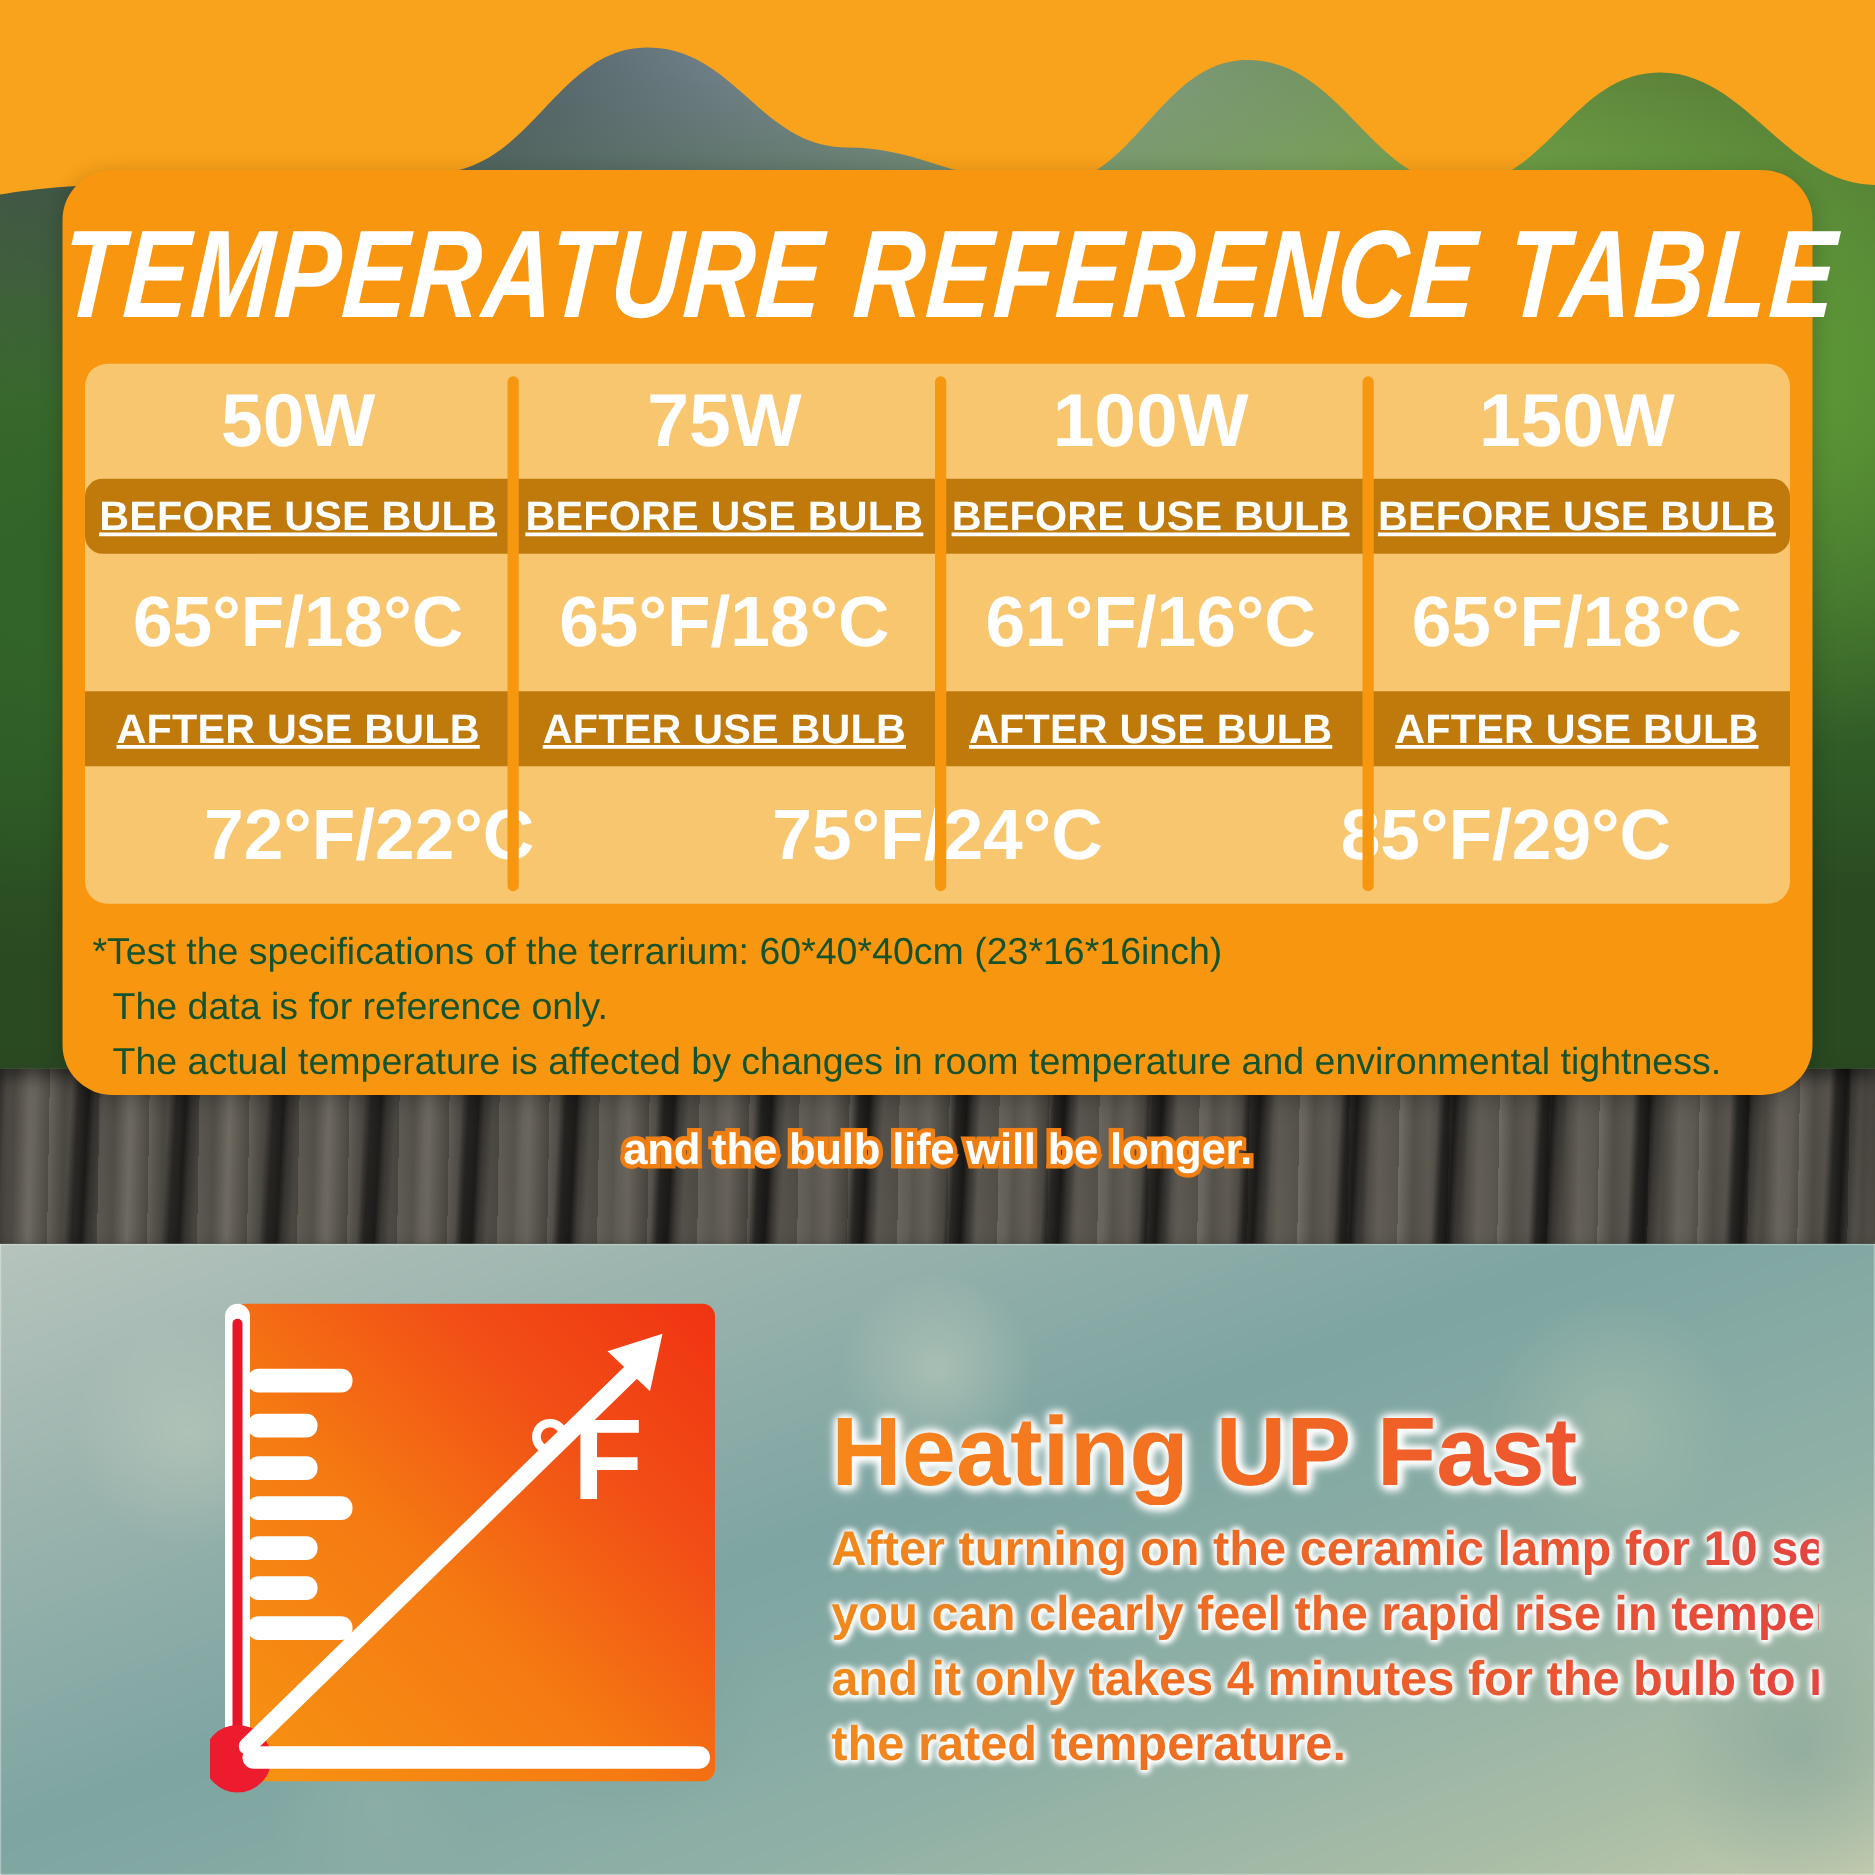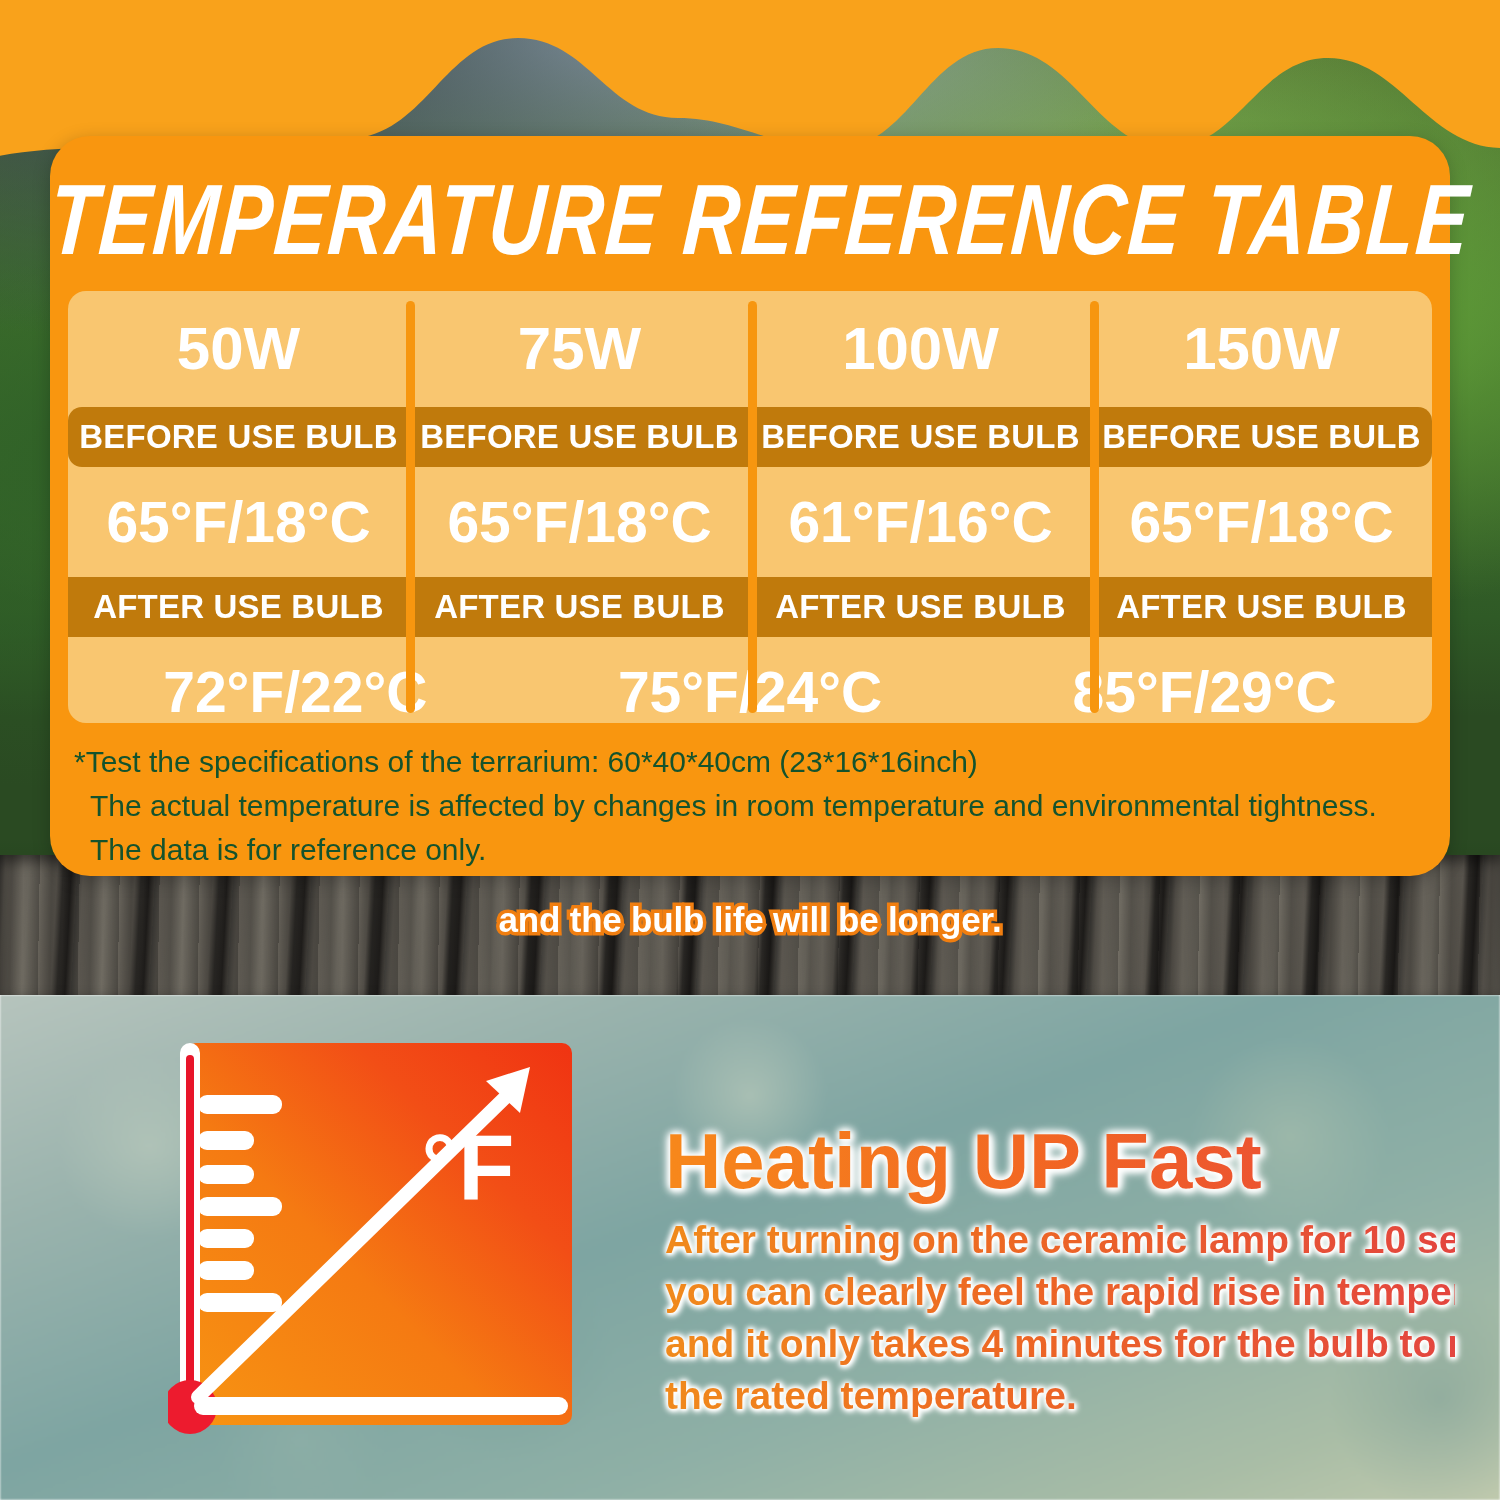--- a/index.html
+++ b/index.html
@@ -117,21 +117,21 @@
     height: 432px;
     background: #F9C670;
     border-radius: 18px;
     overflow: hidden;
   }
   .t-row {
     display: flex;
     width: 100%;
     box-sizing: border-box;
   }
-  .t-row.watt   { height: 116px; }
+  .t-row.watt   { height: 92px; }
   .t-row.label  { height: 60px;  background: #C07A0C; }
   .t-row.value  { height: 110px; }
   .t-row.label.first { border-radius: 14px; }
   .t-cell {
     flex: 1 1 0;
     display: flex;
     align-items: center;
     justify-content: center;
     color: #ffffff;
     text-align: center;
@@ -140,20 +140,21 @@
   }
   .t-row.watt .t-cell {
     font-size: 60px;
     font-weight: bold;
     padding-bottom: 2px;
   }
   .t-row.label .t-cell {
     font-size: 33px;
     font-weight: bold;
     letter-spacing: .2px;
+    text-decoration: underline;
   }
   .t-row.value .t-cell {
     font-size: 57px;
     font-weight: bold;
   }
 
   
   .divider {
     position: absolute;
     top: 10px;
@@ -330,22 +331,22 @@
           <div class="t-cell">85°F/29°C</div>
         </div>
 
         <div class="divider d1"></div>
         <div class="divider d2"></div>
         <div class="divider d3"></div>
       </div>
 
       <div id="footnote">
         <span class="fn-line">*Test the specifications of the terrarium: 60*40*40cm (23*16*16inch)</span>
+        <span class="fn-line indent">The data is for reference only.</span>
         <span class="fn-line indent">The actual temperature is affected by changes in room temperature and environmental tightness.</span>
-        <span class="fn-line indent">The data is for reference only.</span>
       </div>
     </div>
 
     <div id="tips">
       <span class="tip-line">and the bulb life will be longer.</span>
     </div>
   </div>
 
   <div id="bottom-section">
     <div class="bokeh-bg"></div>

